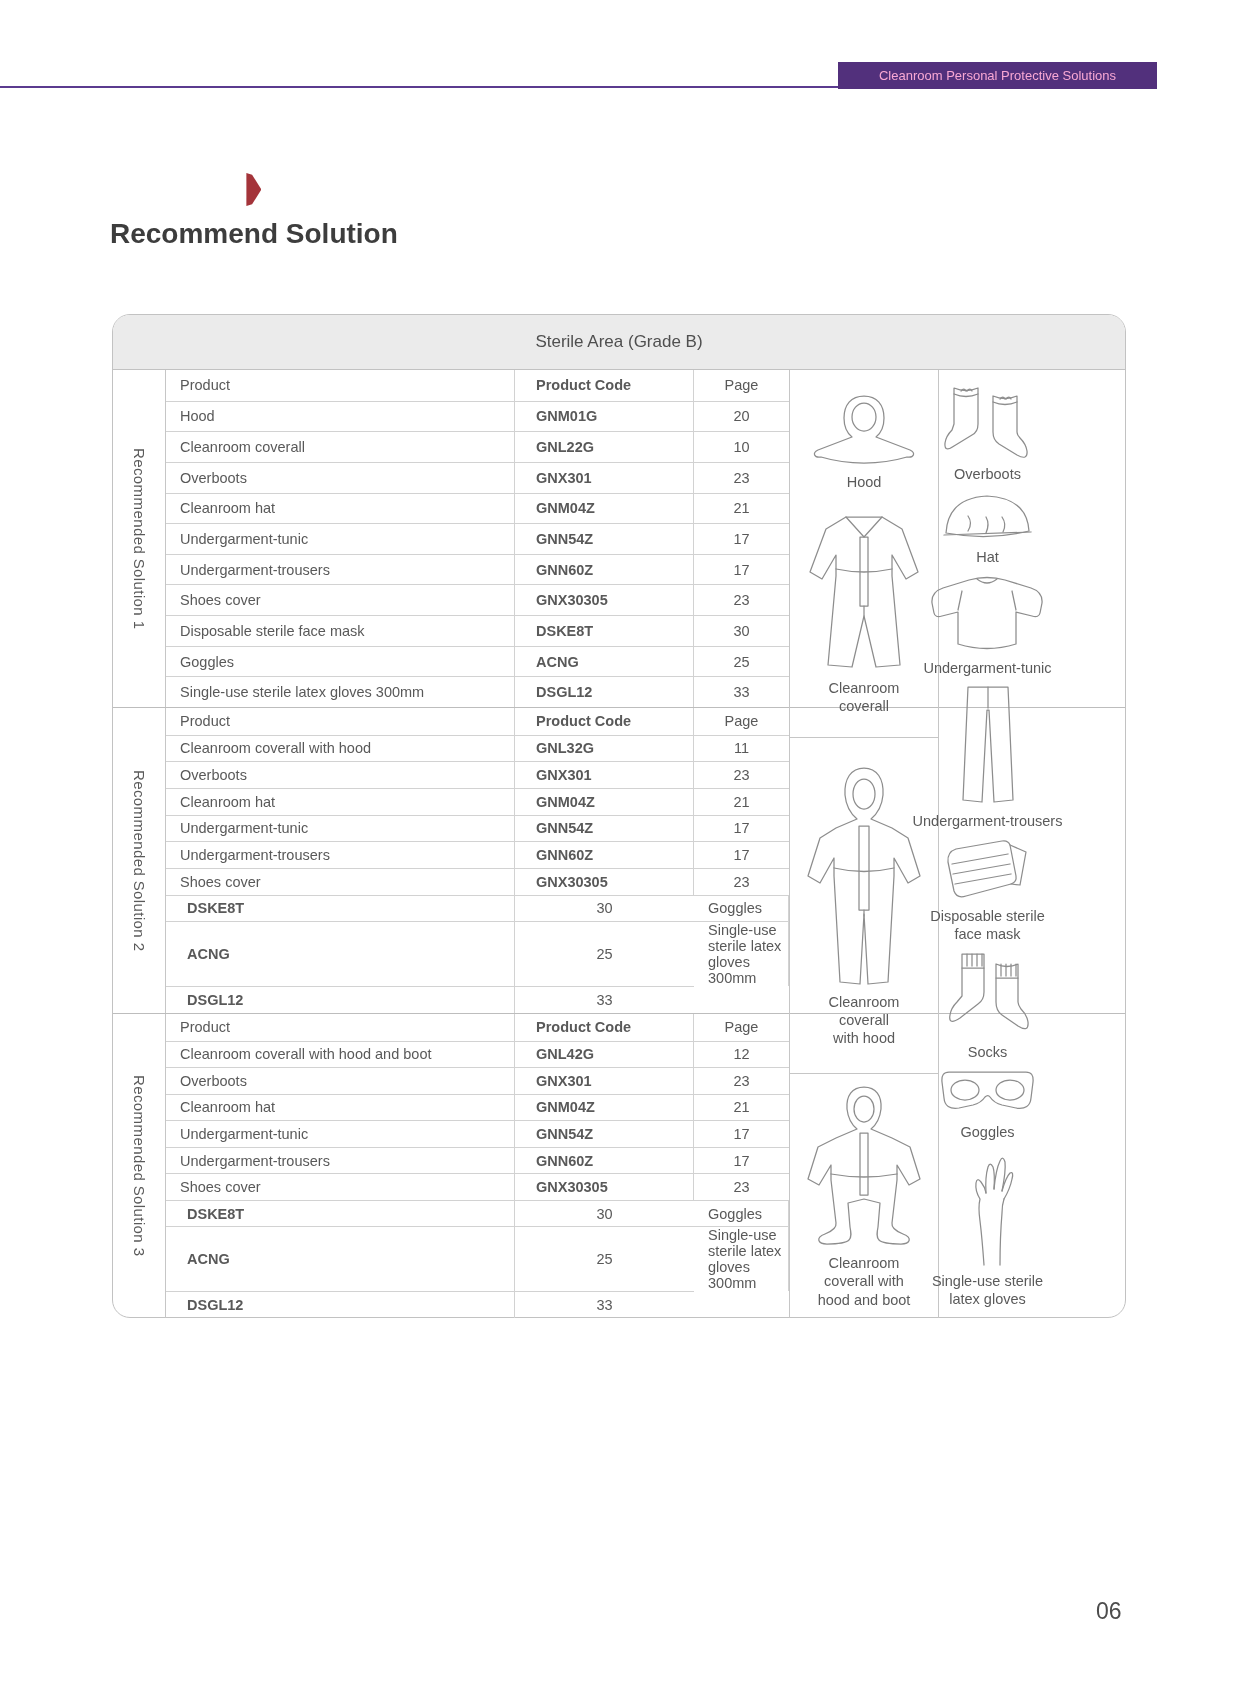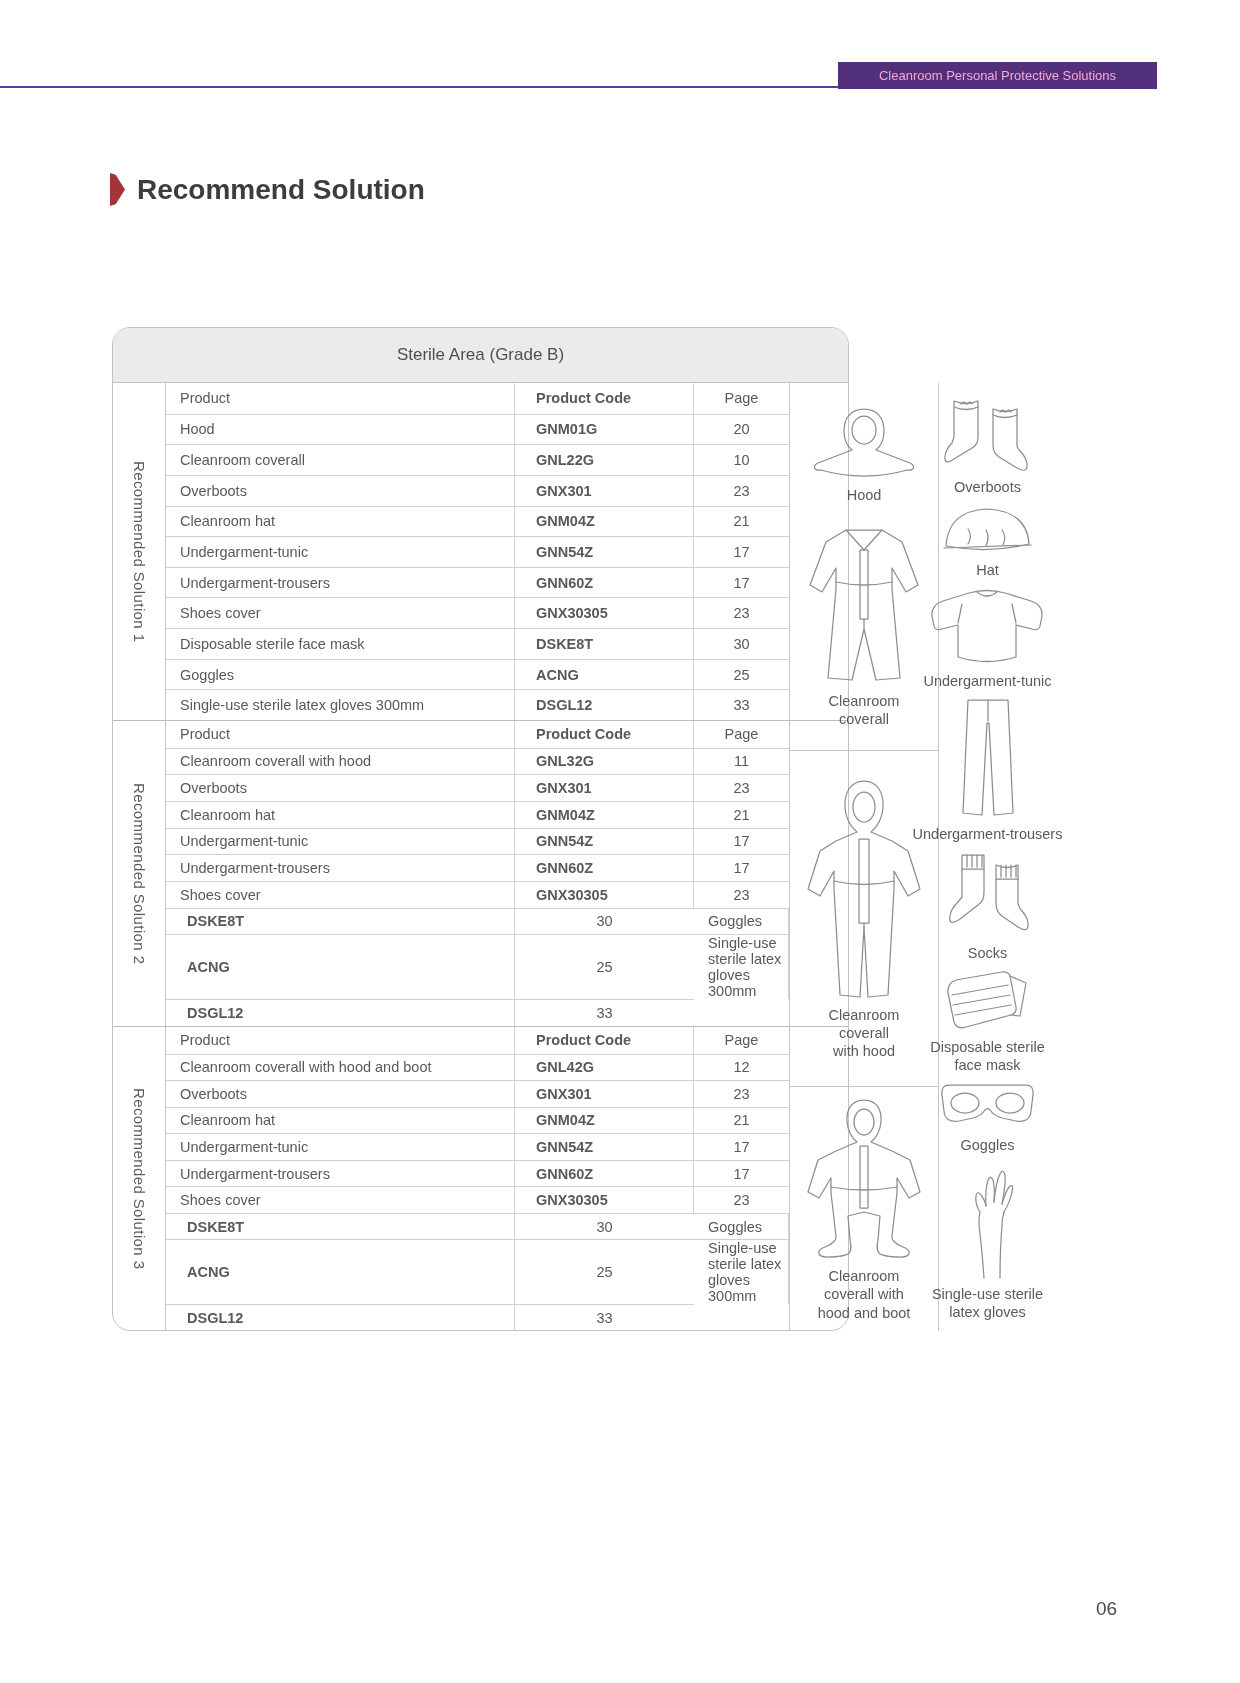--- a/index.html
+++ b/index.html
@@ -7,27 +7,27 @@
     position:relative; width:1240px; height:1683px; background:#ffffff;
     font-family:"Liberation Sans", sans-serif; overflow:hidden;
   }
   
   .top-rule { position:absolute; left:0; top:86px; width:840px; height:2px; }
   .badge {
     position:absolute; left:838px; top:62px; width:319px; height:27px;
     color:#f9a8d4; font-size:13px; display:flex; align-items:center; justify-content:center;
   }
   
-  .title-row { position:absolute; left:110px; top:173px; display:flex; align-items:center; gap:12px; }
+  .title-row { position:absolute; left:110px; top:173px; display:flex; align-items:center; gap:12px;flex-direction:column; }
   .title-marker { width:15px; height:33px; clip-path:polygon(0 0, 38% 5%, 100% 50%, 38% 95%, 0 100%); }
   .page-title { margin:0; font-size:28px; font-weight:bold; color:#3d3d3d; }
 
   
   .solution-table {
-    position:absolute; left:112px; top:327px; width:737px; height:1004px;
+    position:absolute; left:112px; top:314px; width:1014px; height:1004px;
     border:1px solid #c2c2c2; border-radius:18px; background:#fff; box-sizing:border-box;
   }
   .table-header {
     height:54px; background:#ebebeb; border-bottom:1px solid #c2c2c2;
     border-radius:17px 17px 0 0; display:flex; align-items:center; justify-content:center;
     font-size:17px; color:#4f4f4f;
   }
   .table-body { position:relative; height:948px; }
   .section { display:flex; box-sizing:border-box; }
   .section + .section { border-top:1px solid #bdbdbd; }
@@ -59,21 +59,21 @@
     display:flex; flex-direction:column; align-items:center; justify-content:space-between;
     padding:10px 0;
   }
   .figure { display:flex; flex-direction:column; align-items:center; gap:5px; }
   .fig-label {
     font-size:14.5px; color:#5a5a5a; text-align:center; line-height:1.25;
     white-space:pre-line; width:175px;
   }
   svg.line-icon { stroke:#8d8d8d; fill:none; stroke-width:1.25; stroke-linejoin:round; stroke-linecap:round; }
 
-  .page-number { position:absolute; left:1096px; top:1598px; font-size:19px; color:#4c4c4c; }
+  .page-number { position:absolute; left:1096px; top:1598px; font-size:23px; color:#4c4c4c; }
 </style>
 </head>
 <body>
 
 <div class="page">
   <div class="top-rule" style="background: rgb(91, 59, 143);"></div>
   <div class="badge" style="background: rgb(82, 48, 124);">Cleanroom Personal Protective Solutions</div>
 
   <div class="title-row">
     <span class="title-marker" style="background: rgb(164, 52, 58);"></span>
@@ -275,36 +275,36 @@
             <div class="fig-label">Undergarment-tunic</div>
           </div>
           <div class="figure">
             <svg class="line-icon" width="60" height="125" viewBox="0 0 60 125">
               <path d="M10 5 L50 5 L55 118 L36 120 L31 28 L29 28 L24 120 L5 118 Z"></path>
               <path d="M30 5 L30 26"></path>
             </svg>
             <div class="fig-label">Undergarment-trousers</div>
           </div>
           <div class="figure">
+            <svg class="line-icon" width="95" height="66" viewBox="0 0 95 66">
+              <path d="M8 26 Q7 16 16 13 L62 5 Q68 4 70 9 L76 40 Q77 46 71 48 L26 60 Q17 63 14 55 Z"></path>
+              <path d="M12 28 L68 18 M13 38 L70 28 M15 48 L71 38"></path>
+              <path d="M70 9 L86 16 L80 49 L71 48"></path>
+            </svg>
+            <div class="fig-label">Disposable sterile
+face mask</div>
+          </div>
+          <div class="figure">
             <svg class="line-icon" width="95" height="90" viewBox="0 0 95 90">
               <path d="M22 6 L44 6 L44 44 Q44 52 38 56 L20 70 Q8 78 10 67 Q11 60 17 54 L22 48 Z"></path>
               <path d="M22 20 L44 20 M27 6 L27 18 M32 6 L32 18 M37 6 L37 18 M42 6 L42 18"></path>
               <path d="M56 16 L56 54 Q56 63 62 67 L78 78 Q89 85 88 74 Q87 67 81 61 Q78 57 78 54 L78 16 Q67 21 56 16 Z"></path>
               <path d="M56 30 L78 30 M61 16 L61 28 M66 16 L66 28 M71 16 L71 28 M76 16 L76 28"></path>
             </svg>
             <div class="fig-label">Socks</div>
-          </div>
-          <div class="figure">
-            <svg class="line-icon" width="95" height="66" viewBox="0 0 95 66">
-              <path d="M8 26 Q7 16 16 13 L62 5 Q68 4 70 9 L76 40 Q77 46 71 48 L26 60 Q17 63 14 55 Z"></path>
-              <path d="M12 28 L68 18 M13 38 L70 28 M15 48 L71 38"></path>
-              <path d="M70 9 L86 16 L80 49 L71 48"></path>
-            </svg>
-            <div class="fig-label">Disposable sterile
-face mask</div>
           </div>
           <div class="figure">
             <svg class="line-icon" width="105" height="52" viewBox="0 0 105 52">
               <path d="M14 6 Q6 6 7 16 L9 32 Q10 44 24 42 L38 39 Q46 37 50 31 Q53 28 55 31 Q59 37 67 39 L81 42 Q95 44 96 32 L98 16 Q99 6 91 6 Z"></path>
               <path d="M16 24 a14 10 0 1 0 28 0 a14 10 0 1 0 -28 0"></path>
               <path d="M61 24 a14 10 0 1 0 28 0 a14 10 0 1 0 -28 0"></path>
             </svg>
             <div class="fig-label">Goggles</div>
           </div>
           <div class="figure">

